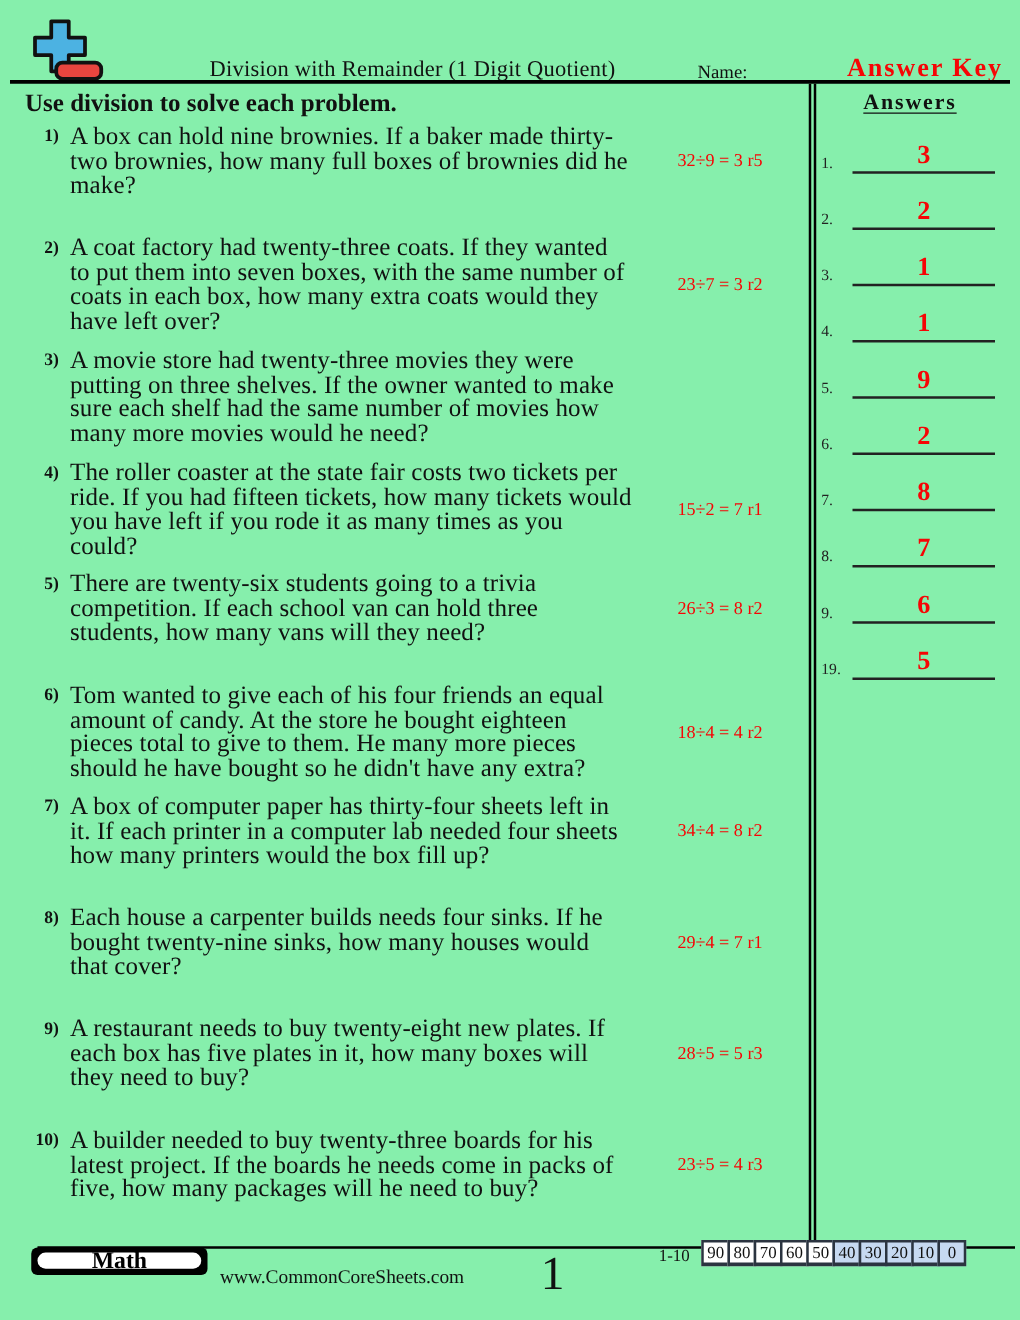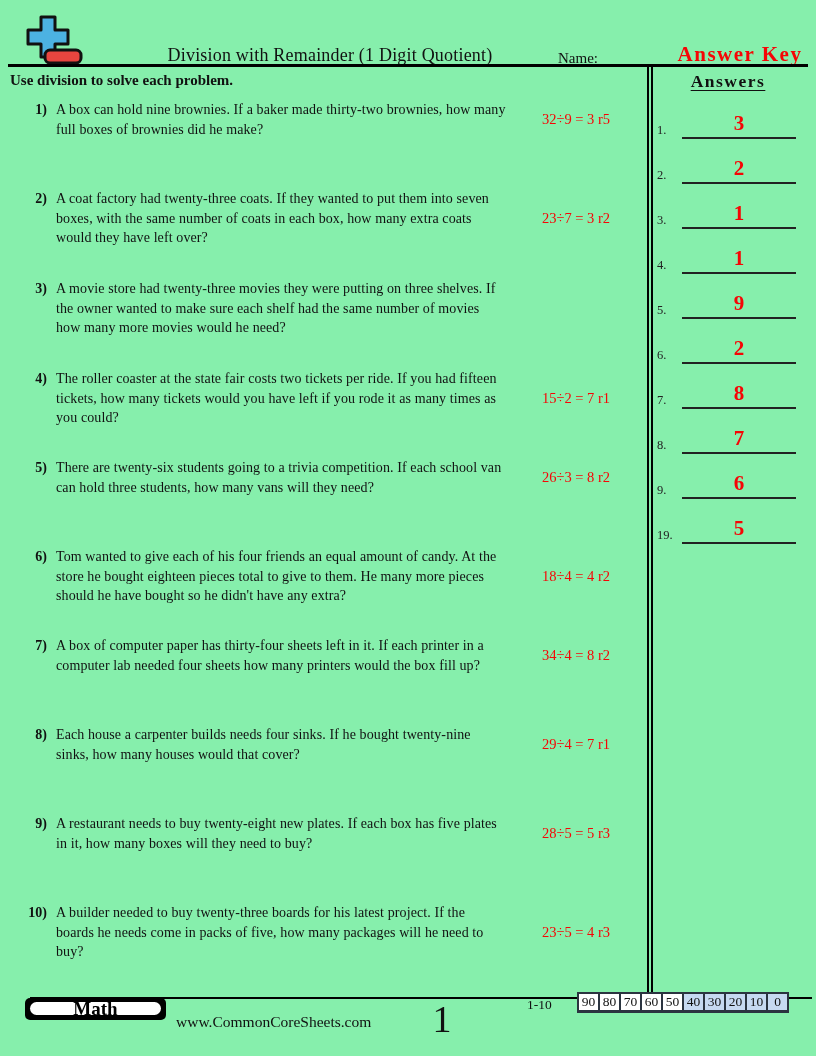--- a/index.html
+++ b/index.html
@@ -20,21 +20,21 @@
   .ws-title {
     position: absolute; left: 140px; top: 45px; width: 380px;
     text-align: center; font-size: 18px; font-weight: 500; letter-spacing: 0.2px;
   }
   .name-label { position: absolute; left: 558px; top: 50px; font-size: 15px; }
   .answer-key {
     position: absolute; left: 642px; top: 42px; width: 196px; text-align: center;
     font-size: 21px; font-weight: bold; letter-spacing: 1.5px; color: #f60505;
   }
   .header-rule { position: absolute; left: 8px; top: 64px; width: 800px; height: 3px; background: #000; }
-  .instructions { position: absolute; left: 10px; top: 72px; font-size: 15px; font-weight: bold; }
+  .instructions { position: absolute; left: 20px; top: 72px; font-size: 20px; font-weight: bold; }
 
   
   .divider-v {
     position: absolute; left: 647px; top: 67px; height: 930px; width: 6px;
     border-left: 2px solid #000; border-right: 2px solid #000;
   }
   .answers-head {
     position: absolute; left: 654px; top: 71px; width: 148px; text-align: center;
     font-size: 17.5px; font-weight: bold; letter-spacing: 1.5px;
     text-decoration: underline; text-underline-offset: 3px;
@@ -47,21 +47,21 @@
     display: flex; align-items: flex-end; justify-content: center;
   }
   .ans-value { font-size: 21px; font-weight: bold; color: #f60505; line-height: 1; padding-bottom: 3px; }
 
   
   .problem { position: absolute; left: 24px; width: 622px; display: flex; }
   .p-num {
     width: 32px; min-width: 32px; text-align: right; padding-right: 9px;
     font-weight: bold; font-size: 14px; line-height: 19.5px;
   }
-  .p-text { width: 450px; font-size: 14px; line-height: 19.5px; letter-spacing: 0.1px; }
+  .p-text { width: 450px; font-size: 20px; line-height: 19.5px; letter-spacing: 0.1px; }
   .p-eq {
     flex: 1; display: flex; align-items: center; justify-content: center;
     color: #f60505; font-size: 14.5px; white-space: nowrap;
   }
 
   
   .footer-rule { position: absolute; left: 30px; top: 997px; width: 782px; height: 2px; background: #000; }
   .math-badge { position: absolute; left: 25px; top: 998px; width: 141px; height: 22px; background: #000; border-radius: 5px; }
   .math-pill {
     position: absolute; left: 5px; top: 4px; right: 5px; bottom: 5px;
@@ -72,21 +72,21 @@
   .website { position: absolute; left: 176px; top: 1013px; font-size: 15.5px; }
   .page-num { position: absolute; left: 420px; top: 997px; width: 44px; text-align: center; font-size: 38px; font-weight: 400; }
   .grade-range { position: absolute; left: 527px; top: 997px; font-size: 13.5px; }
   .grade-table { position: absolute; left: 561px; top: 992px; display: flex; }
   .grade-cell {
     width: 23px; height: 21px; margin-left: -2px;
     border: 2px solid #2b3440; border-bottom-width: 3px;
     display: flex; align-items: center; justify-content: center;
     font-size: 13.5px; background: #fff;
   }
-  .grade-cell:first-child { margin-left: 16px; }
+  .grade-cell:first-child { margin-left: 0; }
   .grade-cell.hl { background: #c6d9f1; }
 </style>
 </head>
 <body>
 
 <div class="page">
 
   <svg class="logo" width="62" height="54" viewBox="0 0 62 54" aria-hidden="true">
     <path d="M19 4 h14 v13 h13 v14 h-13 v13 h-14 v-13 h-13 v-14 h13 z" fill="#4cb2e2" stroke="#111" stroke-width="3" stroke-linejoin="round"></path>
     <rect x="23" y="37" width="36" height="13" rx="5" fill="#e8453f" stroke="#111" stroke-width="3"></rect>

